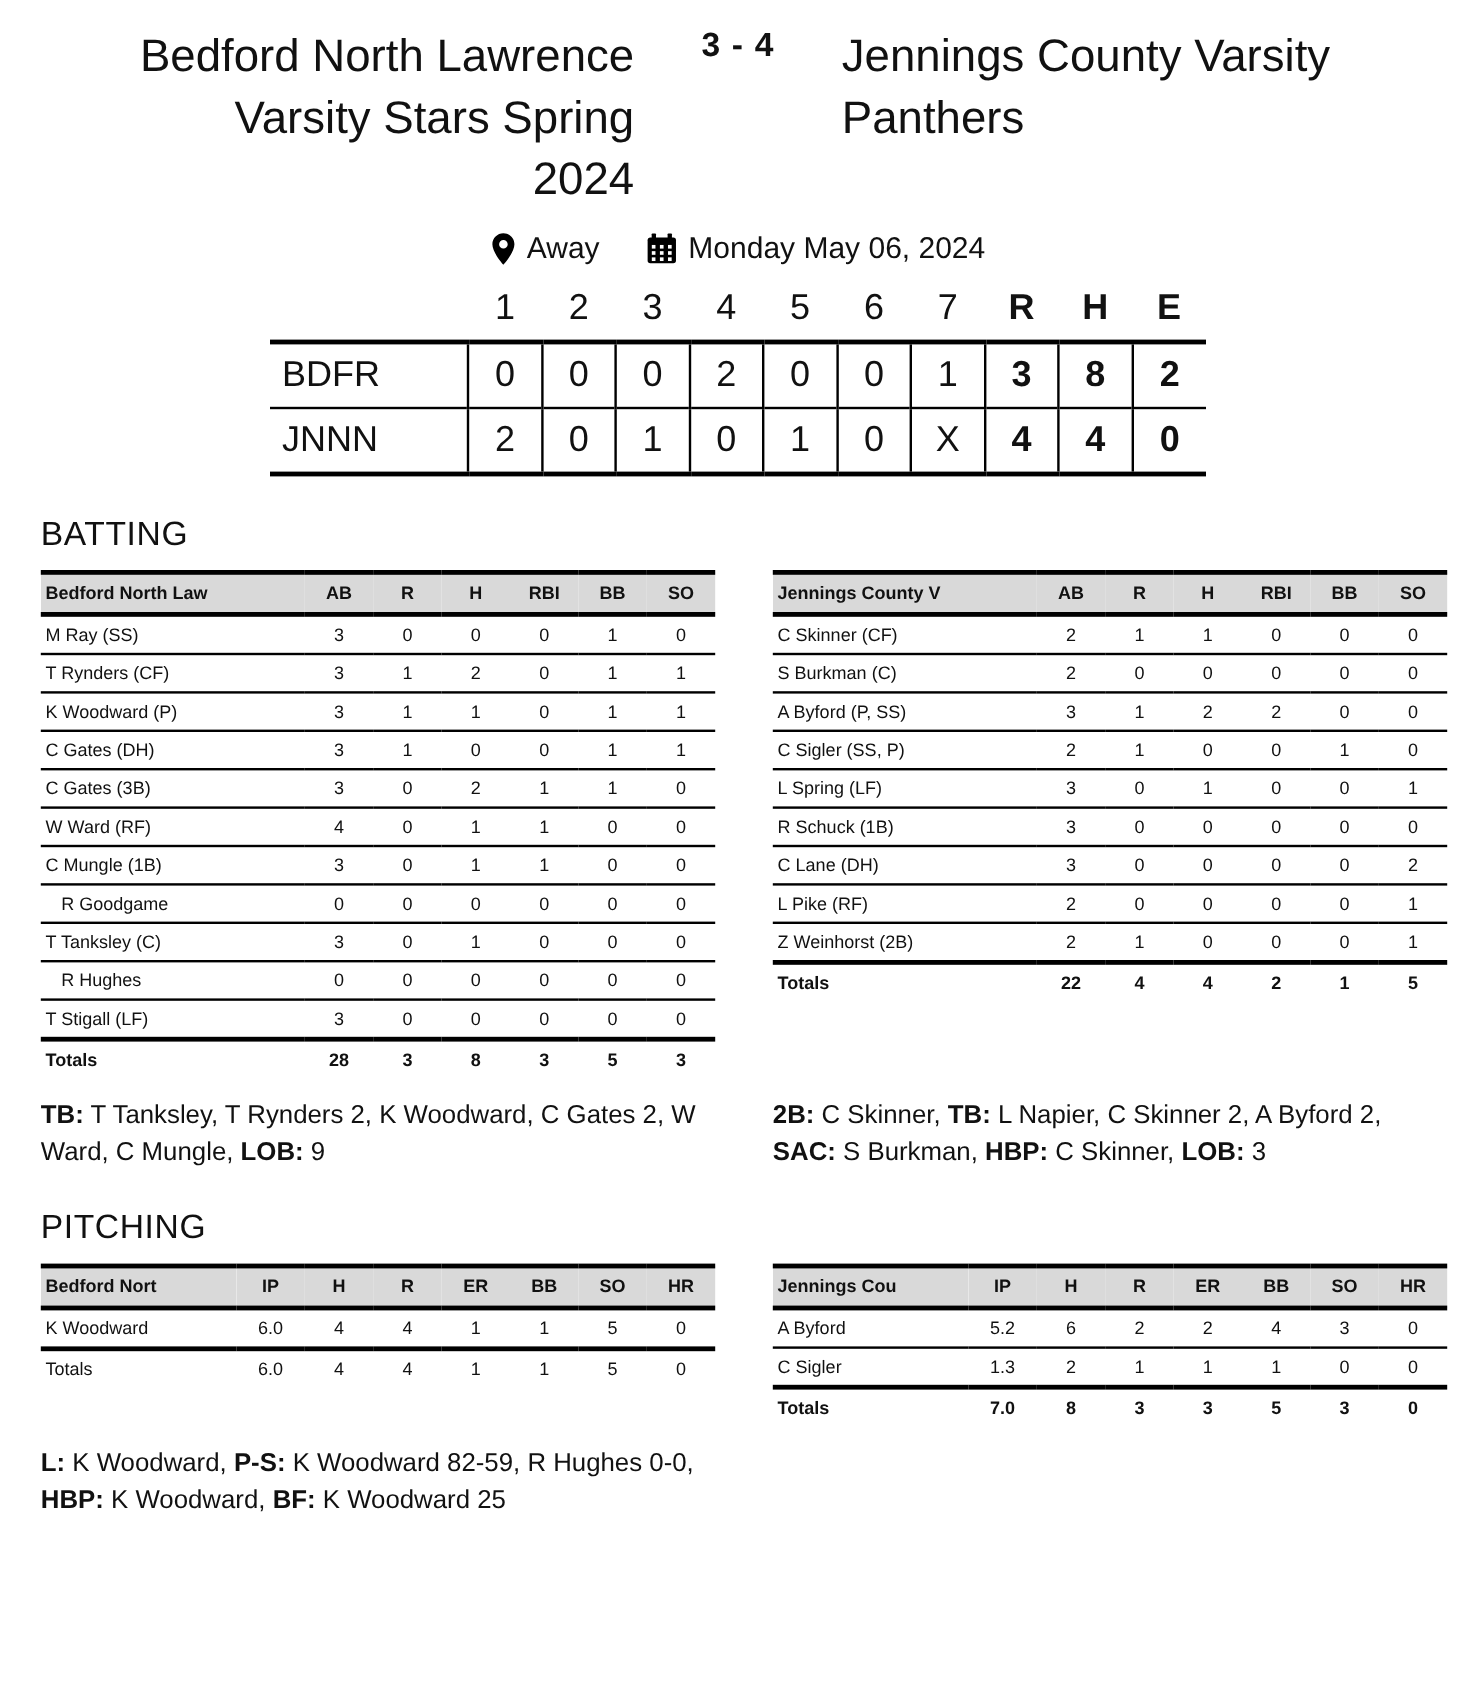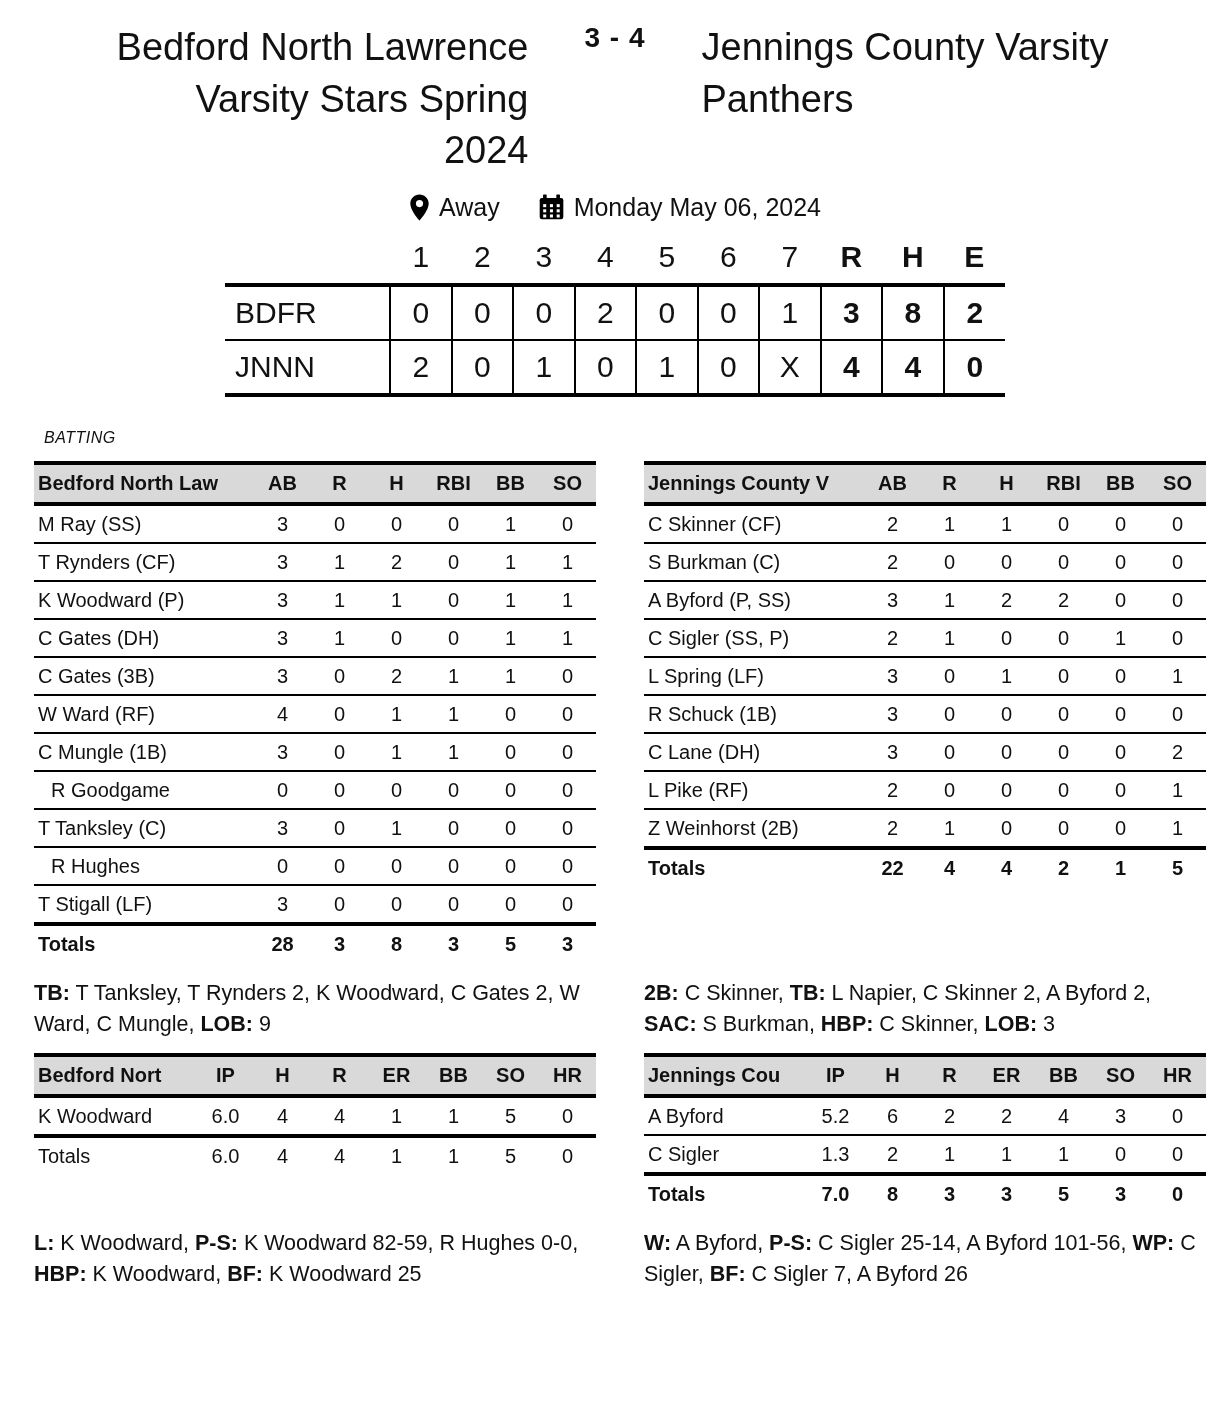--- a/index.html
+++ b/index.html
@@ -73,41 +73,40 @@
     padding: 9px 0;
   }
   table.linescore tbody tr:first-child td { border-top: 4px solid #000; }
   table.linescore tbody tr:last-child td { border-bottom: 4px solid #000; }
   table.linescore tbody td.val { border-left: 2px solid #000; }
   table.linescore tbody td.team { text-align: left; padding-left: 10px; }
   table.linescore tbody td.rhe { font-weight: 700; }
 
   
   .section-title {
-    font-size: 16px;
+    font-size: 28px;
     font-weight: 400;
     letter-spacing: 0.5px;
     margin: 32px 0 14px 0;
-    padding-left: 44px;
-    font-style: italic;
+    padding-left: 34px;
   }
   .two-col {
     display: grid;
     grid-template-columns: 1fr 1fr;
     column-gap: 48px;
     align-items: start;
     padding: 0 24px 0 34px;
   }
 
   
   table.stat-table {
     width: 100%;
     border-collapse: collapse;
     table-layout: fixed;
-    font-size: 20px;
+    font-size: 15px;
   }
   table.stat-table th.num, table.stat-table td.num {
     width: 57px;
     text-align: center;
   }
   table.stat-table thead th {
     background: #d9d9d9;
     border-top: 4px solid #000;
     border-bottom: 4px solid #000;
     padding: 7px 0;
@@ -479,20 +478,21 @@
               </tr>
             </tfoot>
           </table>
         </div>
       <p class="note"><b>TB:</b><span> T Tanksley, T Rynders 2, K Woodward, C Gates 2, W Ward, C Mungle, </span><b>LOB:</b><span> 9</span></p>
       <p class="note"><b>2B:</b><span> C Skinner, </span><b>TB:</b><span> L Napier, C Skinner 2, A Byford 2, </span><b>SAC:</b><span> S Burkman, </span><b>HBP:</b><span> C Skinner, </span><b>LOB:</b><span> 3</span></p>
     </div>
   </section>
 
   <section class="pitching-block">
+    <h2 class="section-title">PITCHING</h2>
     <div class="two-col">
       <div>
           <table class="stat-table">
             <thead>
               <tr>
                 <th class="name">Bedford Nort</th>
                 <th class="num">IP</th>
                 <th class="num">H</th>
                 <th class="num">R</th>
                 <th class="num">ER</th>
@@ -571,17 +571,16 @@
                 <td class="num">3</td>
                 <td class="num">3</td>
                 <td class="num">5</td>
                 <td class="num">3</td>
                 <td class="num">0</td>
               </tr>
             </tfoot>
           </table>
         </div>
       <p class="note"><b>L:</b><span> K Woodward, </span><b>P-S:</b><span> K Woodward 82-59, R Hughes 0-0, </span><b>HBP:</b><span> K Woodward, </span><b>BF:</b><span> K Woodward 25</span></p>
-      <p class="note"><b>W:</b><span> A Byford, </span><b>P-S:</b><span> C Sigler 25-14, A Byford 101-56, </span><b>WP:</b><span> C Sigler, </span><b>BF:</b><span> C Sigler 7, A Byford 26</span></p>
     </div>
   </section>
 
 </div>
 
 </body></html>

